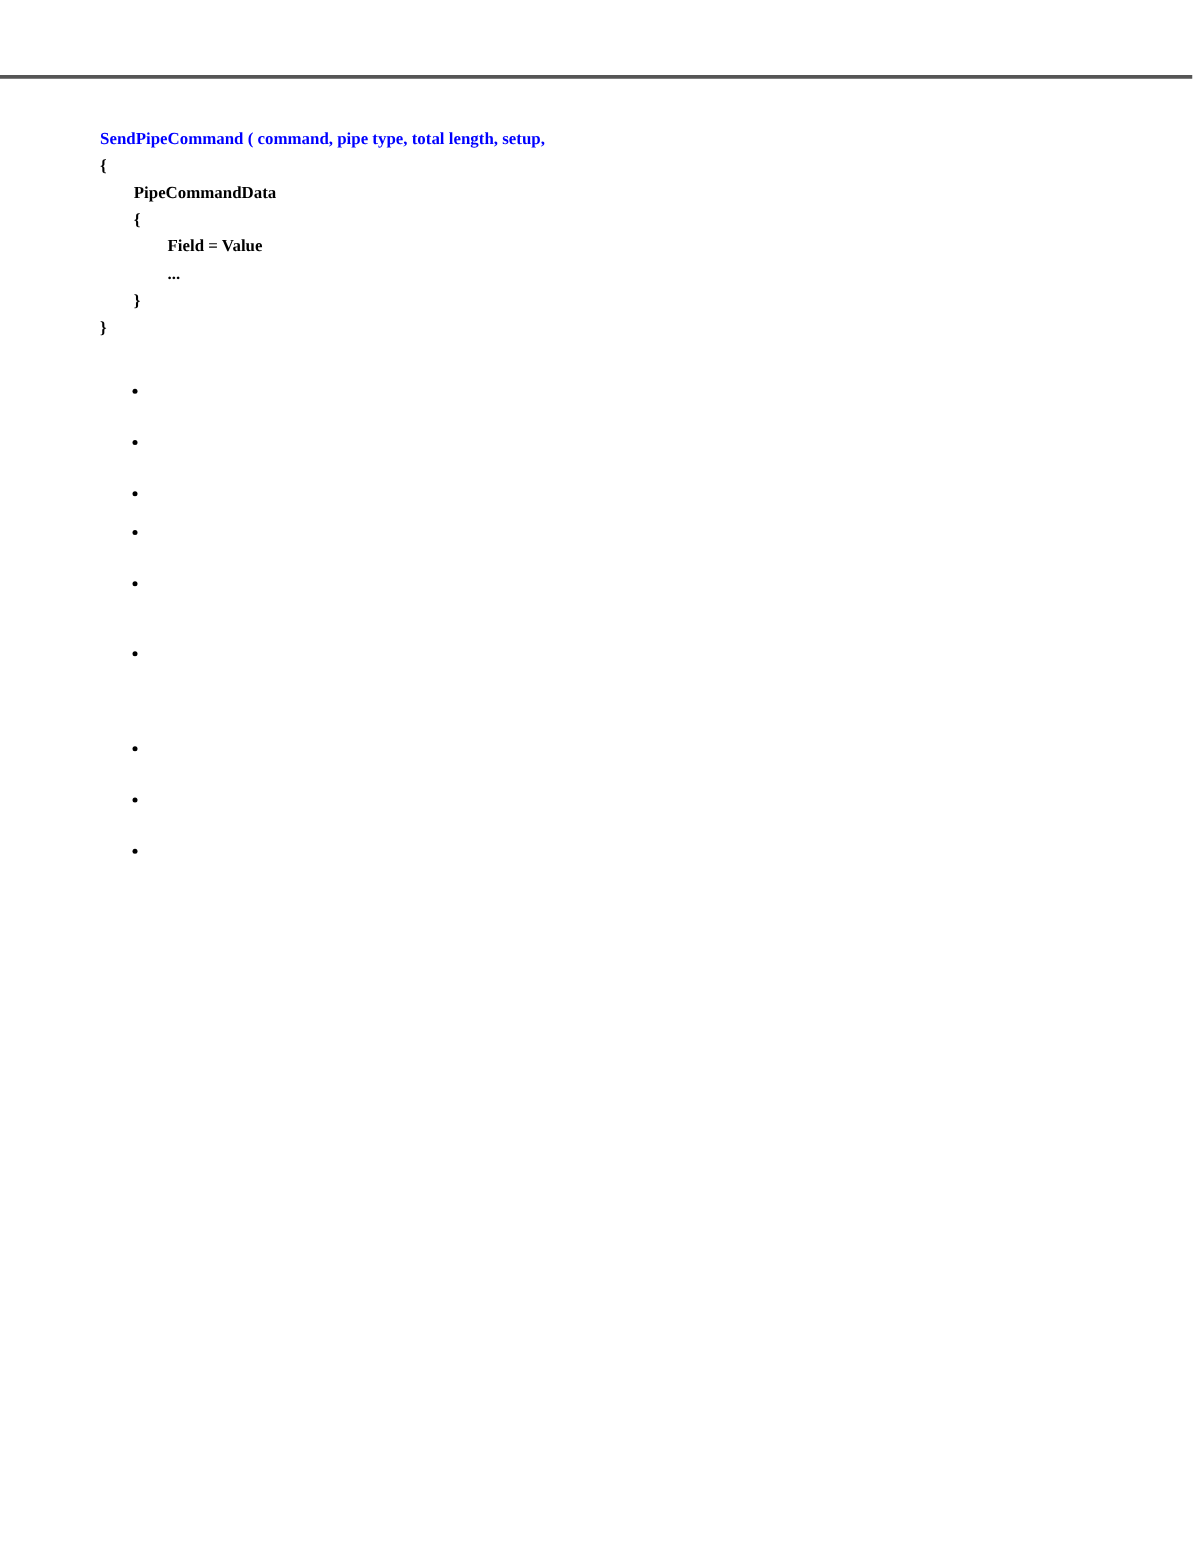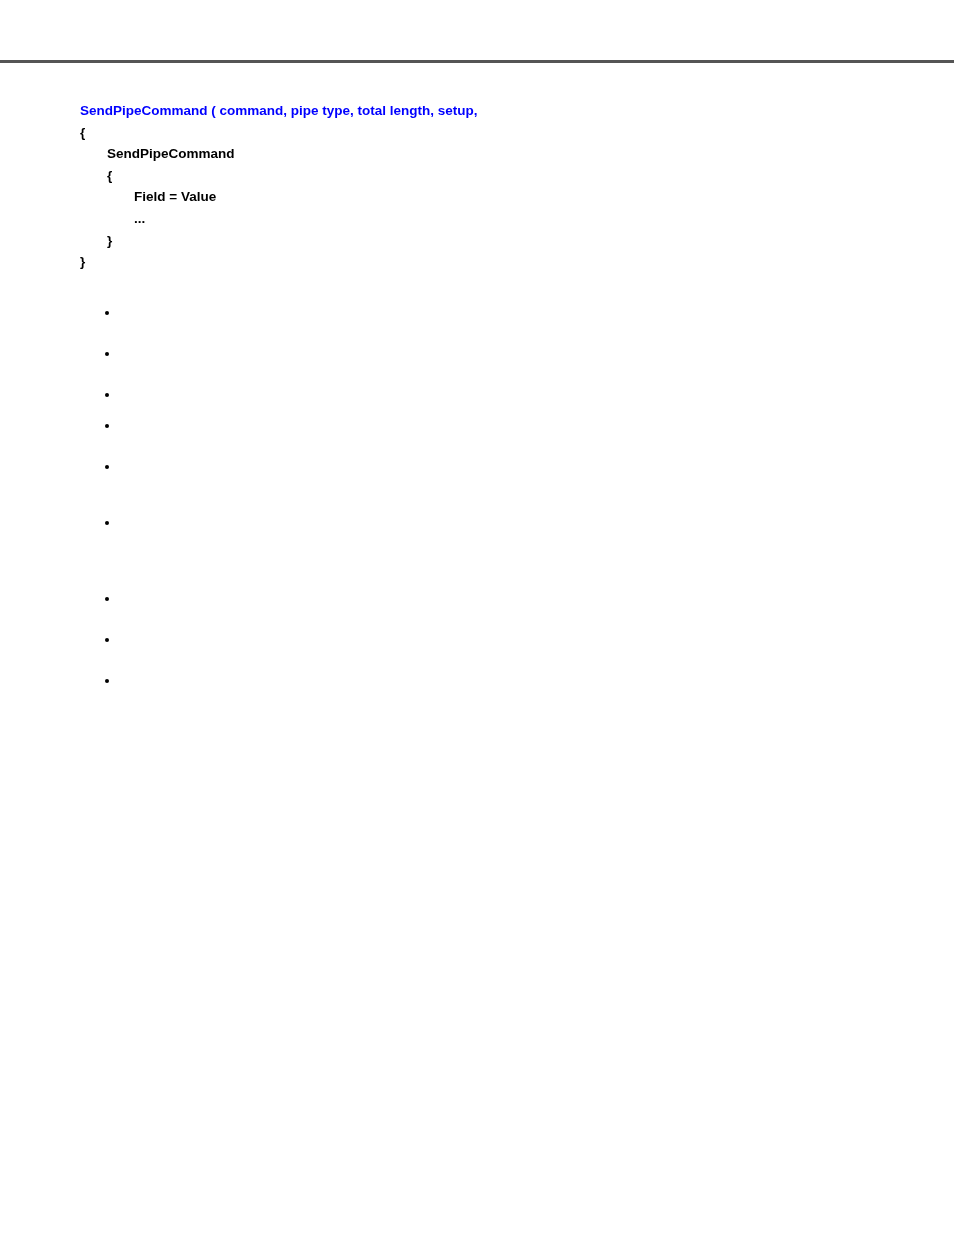--- a/index.html
+++ b/index.html
@@ -23,21 +23,21 @@
       position: absolute;
       top: 60px;
       left: 0;
     }
 
     .content-area {
       padding: 100px 80px 40px 80px;
     }
 
     .code-block {
-      font-family: Liberation Sans, sans-serif;
+      font-family: Liberation Serif, serif;
       font-size: 13.5px;
       font-weight: bold;
       line-height: 1.6;
       margin-bottom: 30px;
     }
 
     .code-blue {
       color: #0000ff;
     }
 
@@ -74,21 +74,21 @@
 <div class="content-area">
 
   <div class="code-block">
     <div>
       <span class="code-blue">SendPipeCommand ( command, pipe type, total length, setup,</span>
     </div>
     <div>
       <span class="code-black">{</span>
     </div>
     <div class="code-indent-1">
-      <span class="code-black">SendPipeCommand</span>
+      <span class="code-black">PipeCommandData</span>
     </div>
     <div class="code-indent-1">
       <span class="code-black">{</span>
     </div>
     <div class="code-indent-2">
       <span class="code-black">Field = Value</span>
     </div>
     <div class="code-indent-2">
       <span class="code-black">...</span>
     </div>

